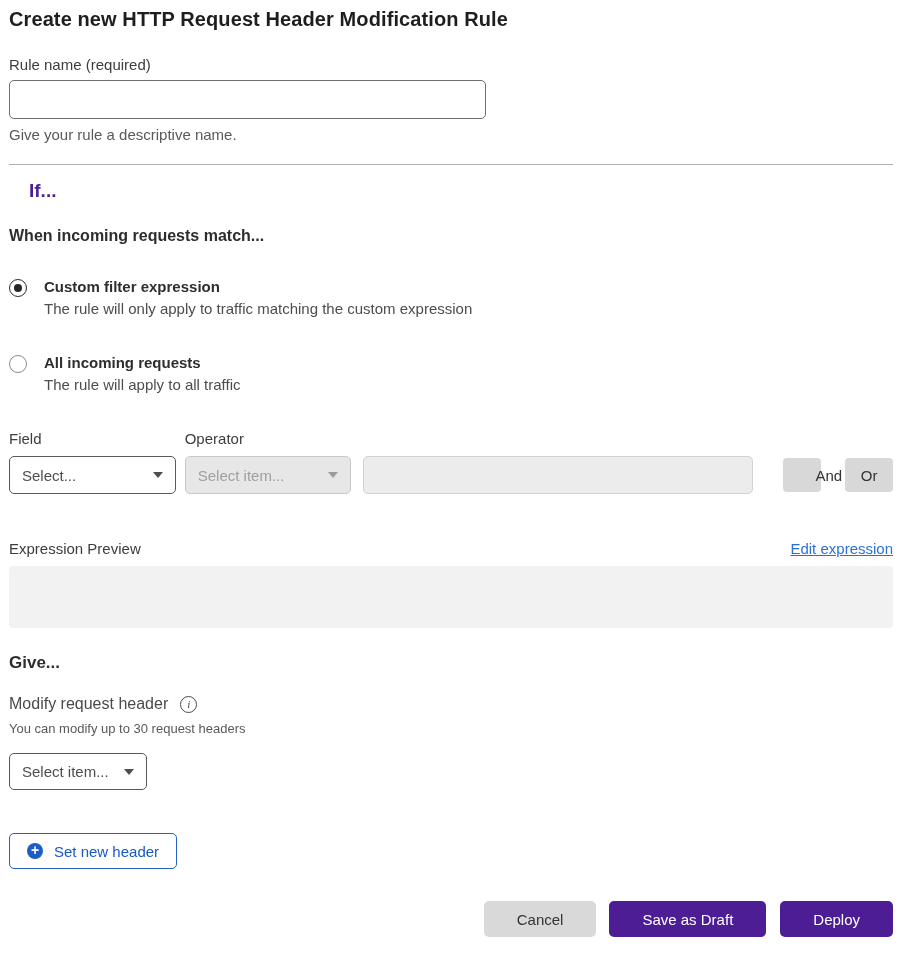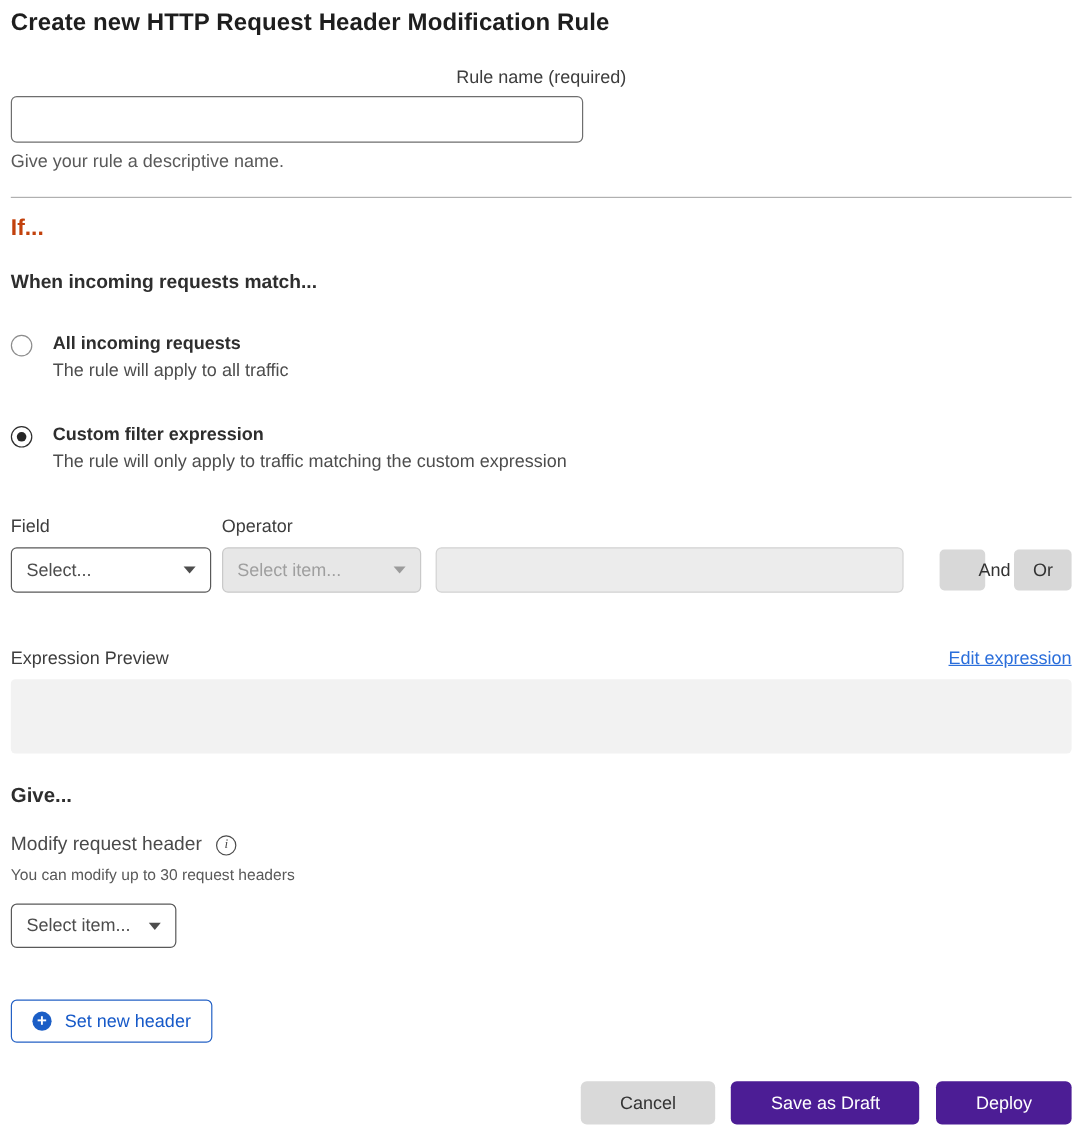--- a/index.html
+++ b/index.html
@@ -11,35 +11,35 @@
     position: relative;
     overflow: hidden;
   }
   .container { padding: 8px 6px 0 9px; }
 
   .page-title {
     font-size: 20px; font-weight: 700; color: #1e1e1e;
     letter-spacing: 0.1px;
   }
 
-  .field-label { font-size: 15px; color: #3d3d3d; text-align: center; }
+  .field-label { font-size: 15px; color: #3d3d3d; }
   .rule-name-label { margin-top: 25px; }
   .rule-name-input {
     display: block; margin-top: 7px;
     width: 477px; height: 39px;
     border: 1px solid #6e6e6e; border-radius: 5px;
     background: #ffffff; font-size: 15px; color: #333;
     padding: 0 12px; outline: none;
     font-family: "Liberation Sans", sans-serif;
   }
   .helper-text { margin-top: 7px; font-size: 15px; color: #595959; }
 
   .divider { margin-top: 21px; border: none; border-top: 1px solid #b0b0b0; width: 884px; }
 
-  .if-heading { margin-top: 15px; font-size: 19px; font-weight: 700; color: #c2410c; }
+  .if-heading { margin-top: 15px; font-size: 19px; font-weight: 700; color: #4c1d95; margin-left: 20px; }
   .match-subheading { margin-top: 25px; font-size: 16px; font-weight: 700; color: #2e2e2e; }
 
   .radio-option { display: flex; margin-top: 33px; }
   .radio-option + .radio-option { margin-top: 37px; }
   .radio-circle {
     width: 18px; height: 18px; border-radius: 50%;
     border: 1px solid #8c8c8c; background: #fff;
     flex: 0 0 18px; margin-top: 1px; cursor: pointer;
     position: relative;
   }
@@ -152,32 +152,32 @@
   <div class="field-label rule-name-label">Rule name (required)</div>
   <input class="rule-name-input" type="text" value="" style="">
   <div class="helper-text">Give your rule a descriptive name.</div>
 
   <hr class="divider">
 
   <div class="if-heading">If...</div>
   <div class="match-subheading">When incoming requests match...</div>
 
   <div class="radio-option">
+    <span class="radio-circle selected"></span>
+    <div class="radio-text">
+      <div class="radio-label">Custom filter expression</div>
+      <div class="radio-desc">The rule will only apply to traffic matching the custom expression</div>
+    </div>
+  </div>
+
+  <div class="radio-option">
     <span class="radio-circle"></span>
     <div class="radio-text">
       <div class="radio-label">All incoming requests</div>
       <div class="radio-desc">The rule will apply to all traffic</div>
-    </div>
-  </div>
-
-  <div class="radio-option">
-    <span class="radio-circle selected"></span>
-    <div class="radio-text">
-      <div class="radio-label">Custom filter expression</div>
-      <div class="radio-desc">The rule will only apply to traffic matching the custom expression</div>
     </div>
   </div>
 
   <div class="builder">
     <div class="builder-col col-field">
       <div class="col-label">Field</div>
       <div class="select-box">
         <span>Select...</span>
         <span class="caret"></span>
       </div>

